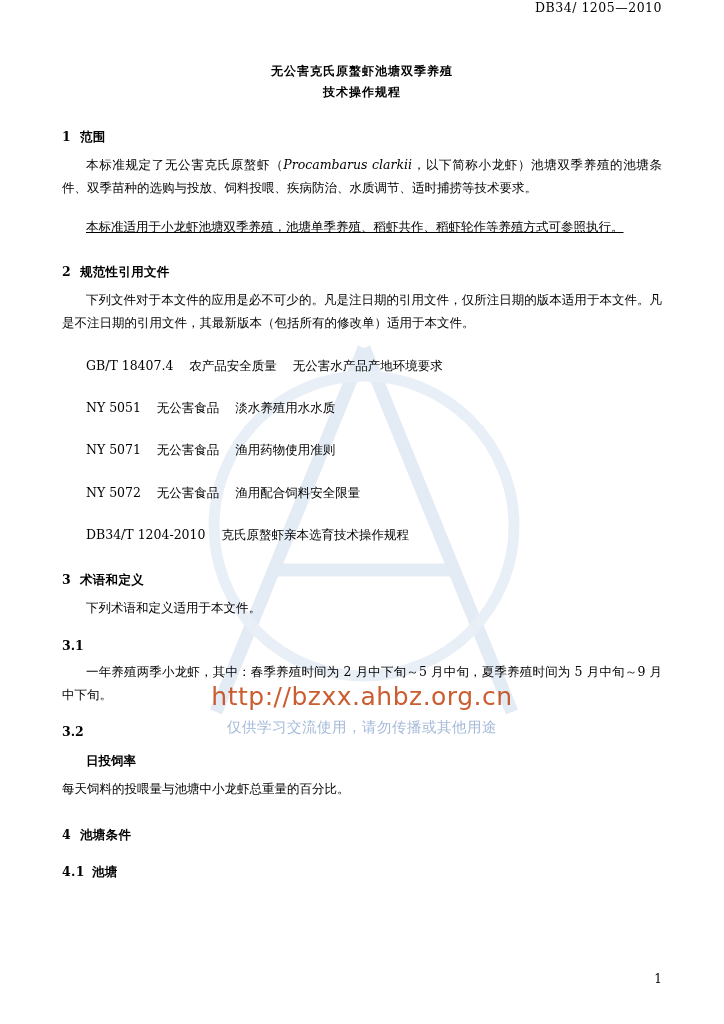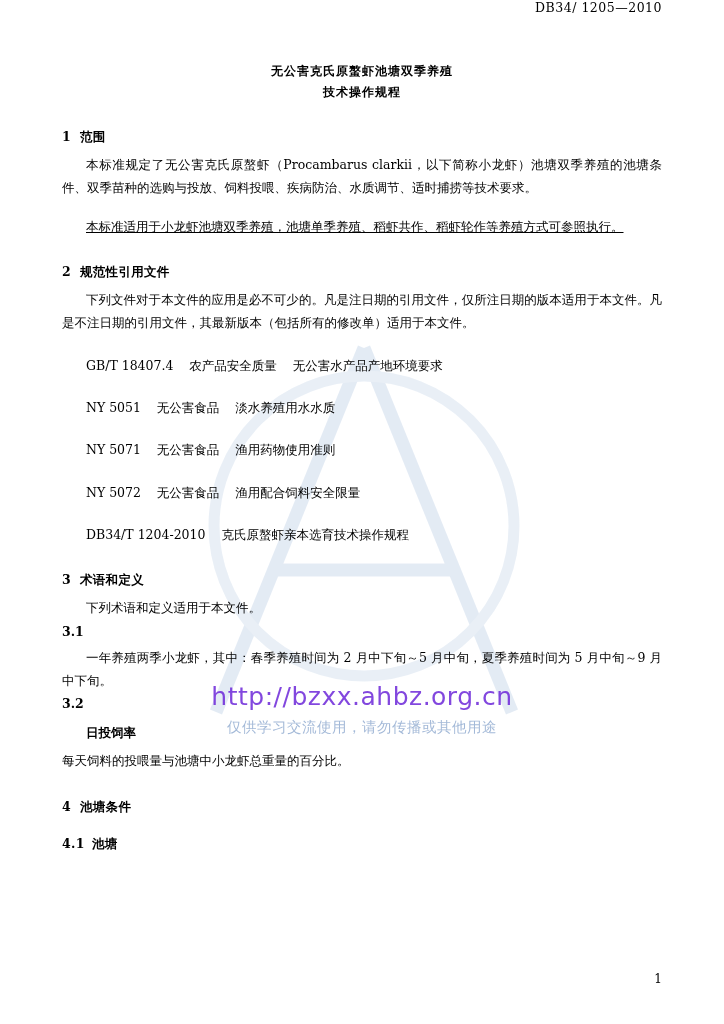--- a/index.html
+++ b/index.html
@@ -43,21 +43,21 @@
   }
   .wm-url {
     position: absolute;
     left: 0;
     top: 682px;
     width: 724px;
     text-align: center;
     font-family: "DejaVu Sans", "Liberation Sans", sans-serif;
     font-size: 25px;
     letter-spacing: 0.5px;
-    color: #6d28d9;
+    color: #c2410c;
     opacity: 0.85;
   }
   .wm-note {
     position: absolute;
     left: 0;
     top: 718px;
     width: 724px;
     text-align: center;
     font-family: Liberation Serif, serif;
     font-size: 14.5px;
@@ -90,21 +90,21 @@
   .sec-h1 {
     font-size: 12.5px;
     font-weight: bold;
     margin-top: 26px;
     letter-spacing: 0.3px;
   }
   .sec-h1 .num { display: inline-block; min-width: 18px; }
   .sec-h2 {
     font-size: 12.5px;
     font-weight: bold;
-    margin-top: 4px;
+    margin-top: 18px;
   }
   .sec-h3 {
     font-size: 12.5px;
     font-weight: bold;
     margin-top: 14px;
     padding-left: 24px;
   }
   p.para {
     font-size: 12.5px;
     line-height: 1.82;
@@ -114,21 +114,21 @@
   }
   p.indent { text-indent: 24px; }
   p.tight { margin-top: 16px; text-decoration: underline; }
   .ref-line {
     font-size: 12.5px;
     line-height: 1.78;
     padding-left: 24px;
     white-space: pre;
     margin-top: 20px;
   }
-  .italic { }
+  .italic { font-style: italic; }
   .page-num {
     position: absolute;
     right: 62px;
     bottom: 38px;
     font-size: 12px;
     z-index: 2;
   }
 </style>
 </head>
 <body>

